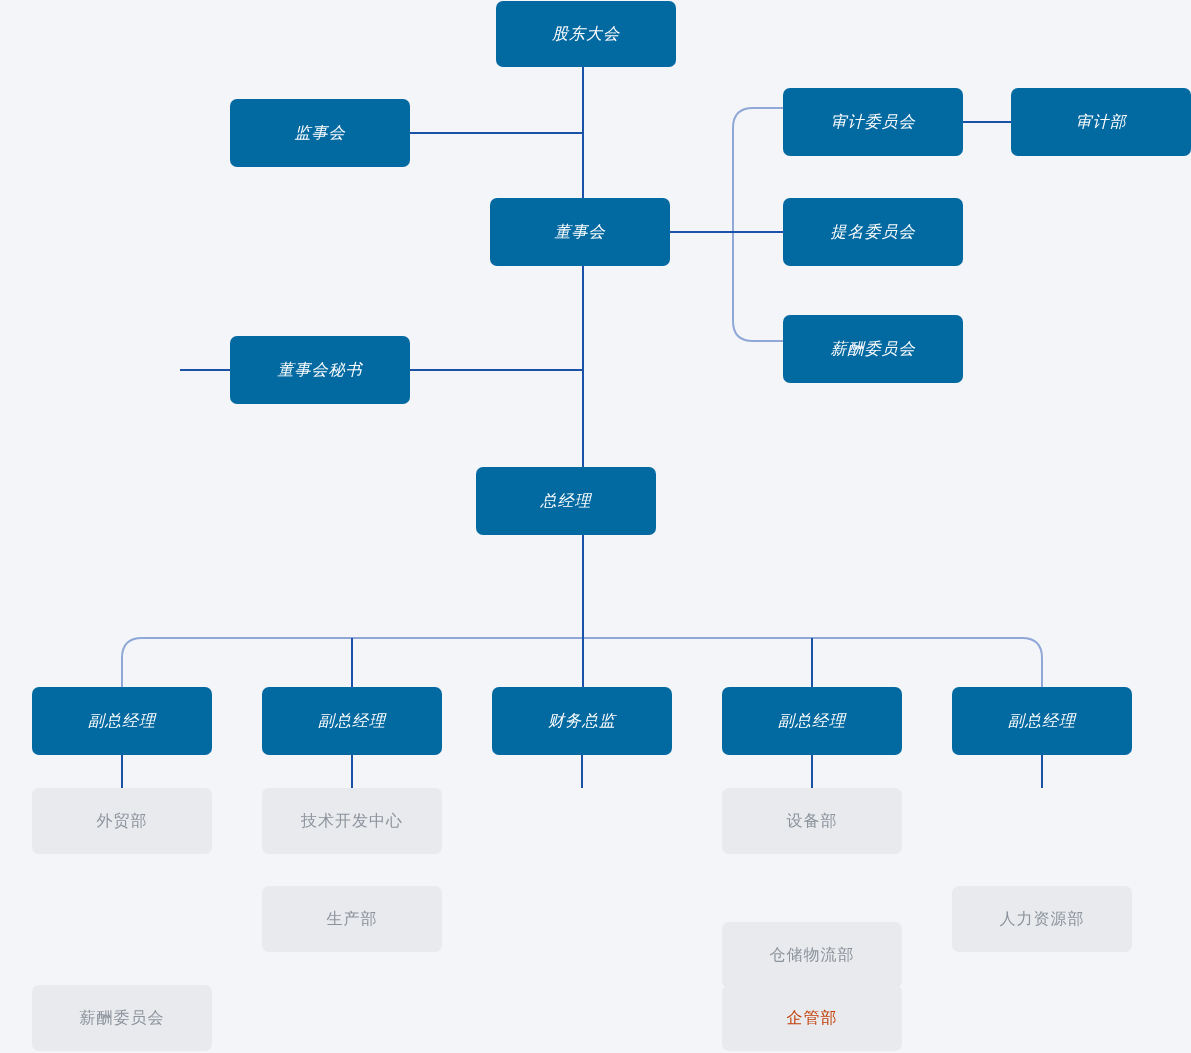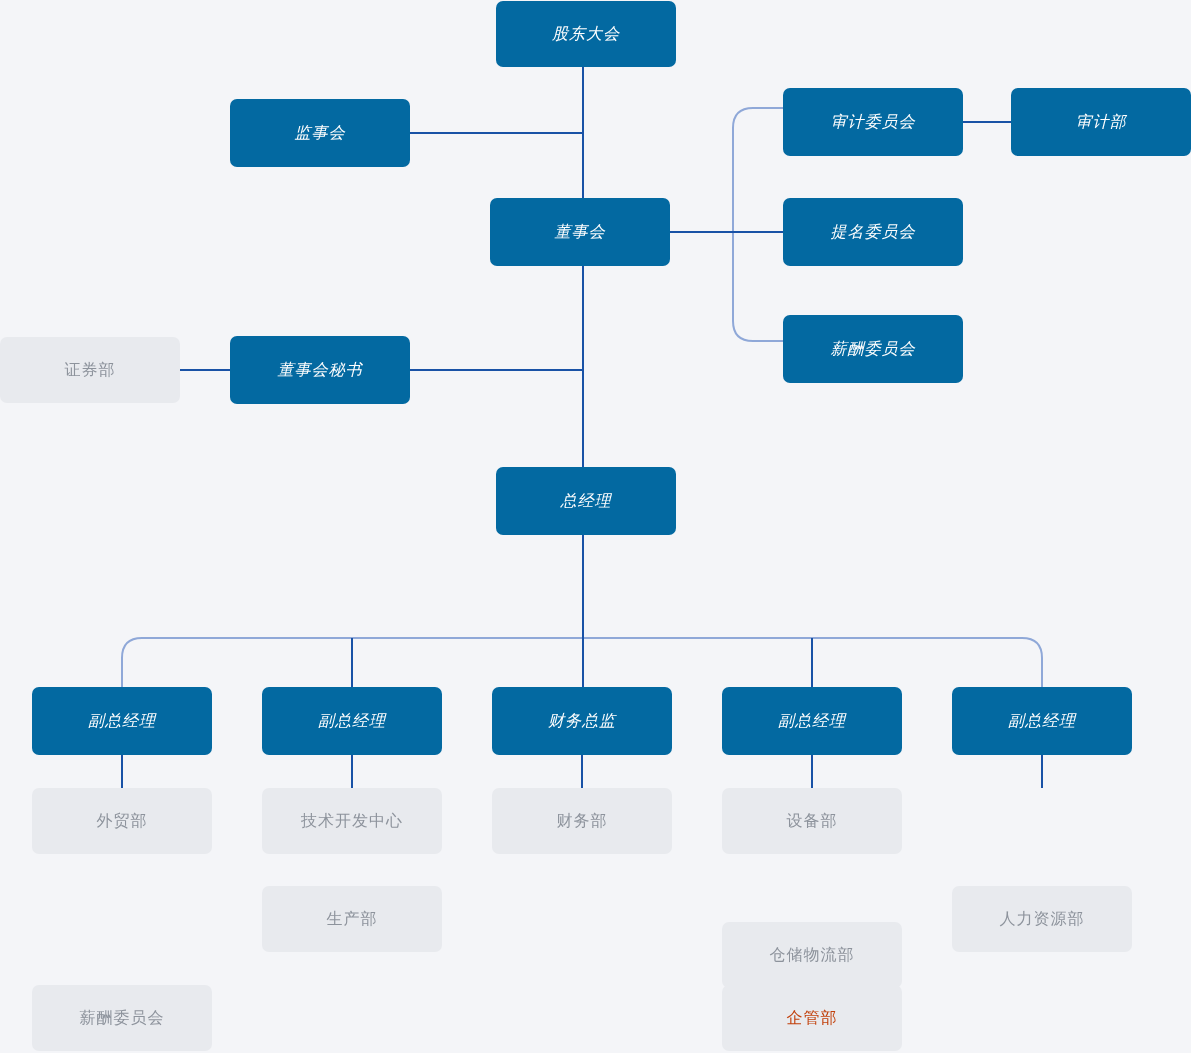--- a/index.html
+++ b/index.html
@@ -100,50 +100,44 @@
   </div>
   <div class="node blue" style="left:783px;top:198px">
     <span>提名委员会</span>
   </div>
   <div class="node blue" style="left:783px;top:315px">
     <span>薪酬委员会</span>
   </div>
   <div class="node blue" style="left:230px;top:336px">
     <span>董事会秘书</span>
   </div>
-  <div class="node blue" style="left:496px;top:467px">
+  <div class="node blue" style="left:476px;top:467px">
     <span>总经理</span>
   </div>
   <div class="node blue" style="left:32px;top:687px">
     <span>副总经理</span>
   </div>
   <div class="node blue" style="left:262px;top:687px">
     <span>副总经理</span>
   </div>
   <div class="node blue" style="left:492px;top:687px">
     <span>财务总监</span>
   </div>
   <div class="node blue" style="left:722px;top:687px">
     <span>副总经理</span>
   </div>
   <div class="node blue" style="left:952px;top:687px">
     <span>副总经理</span>
   </div>
 
-  <div class="node gray" style="left:0px;top:337px">
-    <span>证券部</span>
-  </div>
   <div class="node gray" style="left:32px;top:788px">
     <span>外贸部</span>
   </div>
   <div class="node gray" style="left:262px;top:788px">
     <span>技术开发中心</span>
-  </div>
-  <div class="node gray" style="left:492px;top:788px">
-    <span>财务部</span>
   </div>
   <div class="node gray" style="left:722px;top:788px">
     <span>设备部</span>
   </div>
   <div class="node gray" style="left:262px;top:886px">
     <span>生产部</span>
   </div>
   <div class="node gray" style="left:722px;top:922px">
     <span>仓储物流部</span>
   </div>

